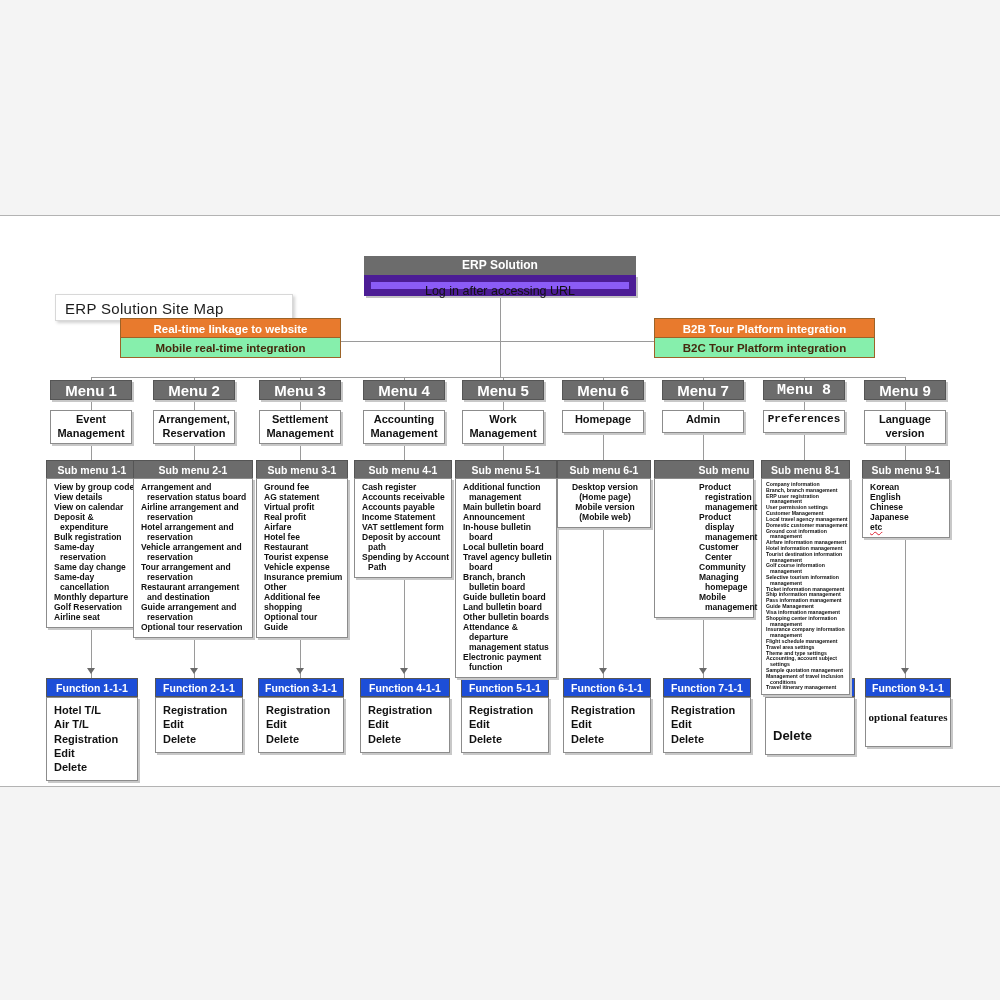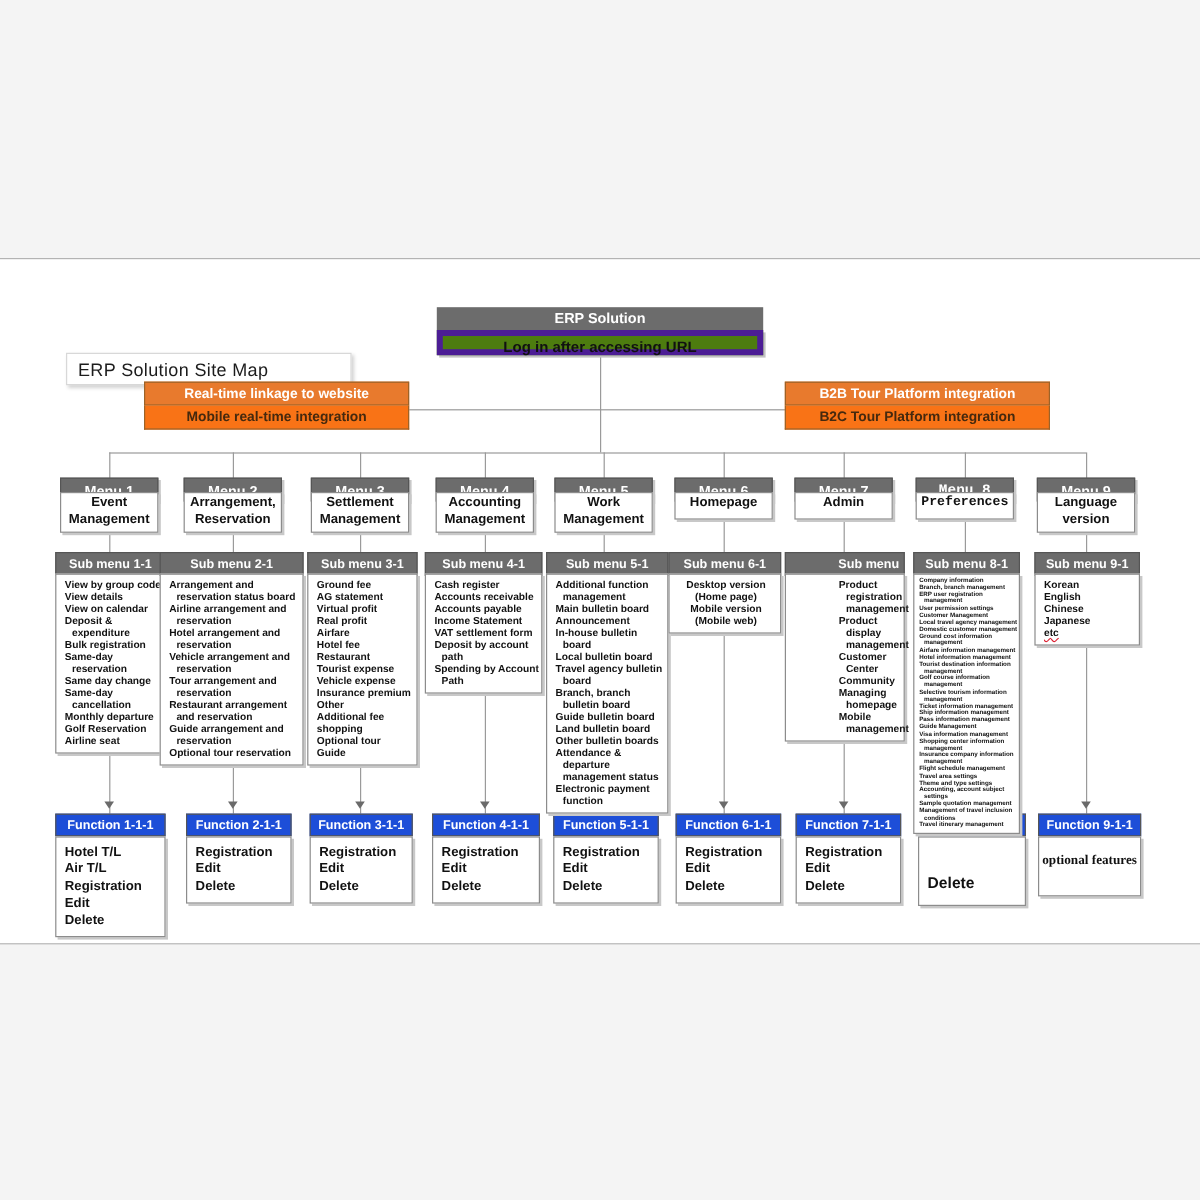--- a/index.html
+++ b/index.html
@@ -13,37 +13,37 @@
   .panel{position:absolute;left:0;top:215px;width:1000px;height:570px;background:#ffffff;
     border-top:1px solid #b3b3b3;border-bottom:1px solid #b3b3b3;}
   .box{position:absolute;box-sizing:border-box;}
   
   .title{left:55px;top:253px;width:238px;height:27px;background:#fff;border:1px solid #d8d8d8;
     box-shadow:2px 2px 3px rgba(0,0,0,.18);font-size:15px;color:#1c1c1c;line-height:27px;
     padding-left:9px;letter-spacing:.3px;z-index:2;margin-top:41px;}
   
   .root-h{left:364px;top:256px;width:272px;height:19px;background:#6c6c6c;color:#fff;
     font-size:12px;font-weight:bold;text-align:center;line-height:19px;z-index:2;}
-  .root-l{left:364px;top:275px;width:272px;height:21px;background:#4d7c0f;border:5px solid #4c1d95;
-    box-shadow:2px 2px 0 #c2c2c2;font-size:12.5px;font-weight:bold;color:#111;text-align:center;
+  .root-l{left:364px;top:275px;width:272px;height:21px;background:#8b5cf6;border:7px solid #4c1d95;
+    box-shadow:2px 2px 0 #c2c2c2;font-size:12.5px;font-weight:normal;color:#111;text-align:center;
     line-height:19px;z-index:2;}
   
   .banner{height:20px;font-size:11.5px;font-weight:bold;text-align:center;line-height:20px;z-index:2;}
   .banner.solid{background:#e87a2d;color:#fff;border:1px solid #9c6328;}
-  .banner.light{background:#f97316;color:#45290e;border:1px solid #9c6328;border-top:none;}
+  .banner.light{background:#86efac;color:#45290e;border:1px solid #9c6328;border-top:none;}
   .bl1{left:120px;top:318px;width:221px;}
   .bl2{left:120px;top:338px;width:221px;}
   .br1{left:654px;top:318px;width:221px;}
   .br2{left:654px;top:338px;width:221px;}
   
   .line{position:absolute;background:#9a9a9a;z-index:0;}
   .arrow{position:absolute;width:0;height:0;border-left:4px solid transparent;
     border-right:4px solid transparent;border-top:6px solid #6a6a6a;z-index:1;top:668px;}
   
-  .menu-h{top:398px;height:20px;background:#6c6c6c;color:#fff;font-size:12px;font-weight:bold;
+  .menu-h{top:380px;height:20px;background:#6c6c6c;color:#fff;font-size:15px;font-weight:bold;
     text-align:center;line-height:20px;border:1px solid #555;box-shadow:2px 2px 0 #c8c8c8;z-index:2;}
   .menu-n{top:410px;min-height:23px;background:#fff;border:1px solid #8c8c8c;box-shadow:2px 2px 0 #c8c8c8;
     font-size:11px;font-weight:bold;color:#111;text-align:center;line-height:1.25;padding:2px 1px;z-index:2;}
   .sub-h{top:460px;height:20px;background:#6c6c6c;color:#fff;font-size:10.5px;font-weight:bold;
     text-align:center;line-height:18px;border:1px solid #555;z-index:3;}
   .sub-l{top:478px;background:#fff;border:1px solid #8c8c8c;box-shadow:2px 2px 0 #c8c8c8;
     font-size:8.5px;font-weight:bold;color:#111;line-height:1.18;padding:3px 1px 5px 3px;z-index:3;}
   .sub-l .li{padding-left:10px;text-indent:-6px;}
   .fn-h{top:678px;height:19px;background:#1d4ed8;color:#fff;font-size:10.5px;font-weight:bold;
     text-align:center;line-height:19px;border:1px solid #555;z-index:2;}
@@ -130,21 +130,21 @@
 
   <div class="box menu-h c2m">Menu 2</div>
   <div class="box menu-n c2m">Arrangement, Reservation</div>
   <div class="box sub-h c2s">Sub menu 2-1</div>
   <div class="box sub-l c2s">
       <div class="li">Arrangement and reservation status board</div>
       <div class="li">Airline arrangement and reservation</div>
       <div class="li">Hotel arrangement and reservation</div>
       <div class="li">Vehicle arrangement and reservation</div>
       <div class="li">Tour arrangement and reservation</div>
-      <div class="li">Restaurant arrangement and reservation</div>
+      <div class="li">Restaurant arrangement and destination</div>
       <div class="li">Guide arrangement and reservation</div>
       <div class="li">Optional tour reservation</div>
     </div>
   <div class="box fn-h c2f">Function 2-1-1</div>
   <div class="box fn-l c2f">
       <div class="li">Registration</div>
       <div class="li">Edit</div>
       <div class="li">Delete</div>
     </div>
 

